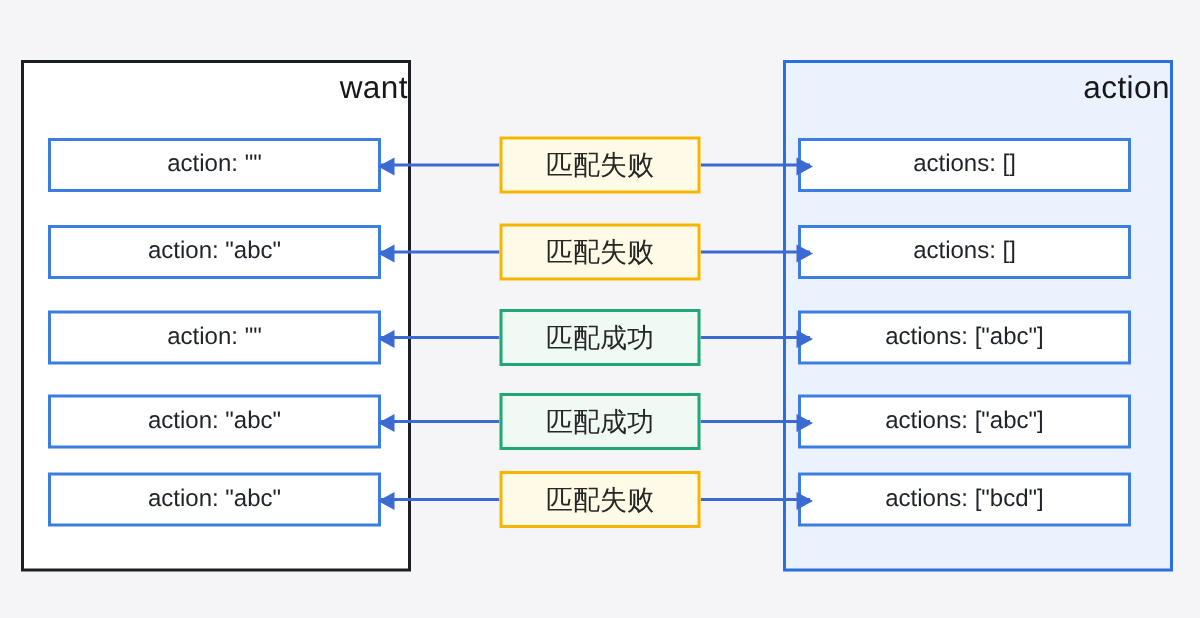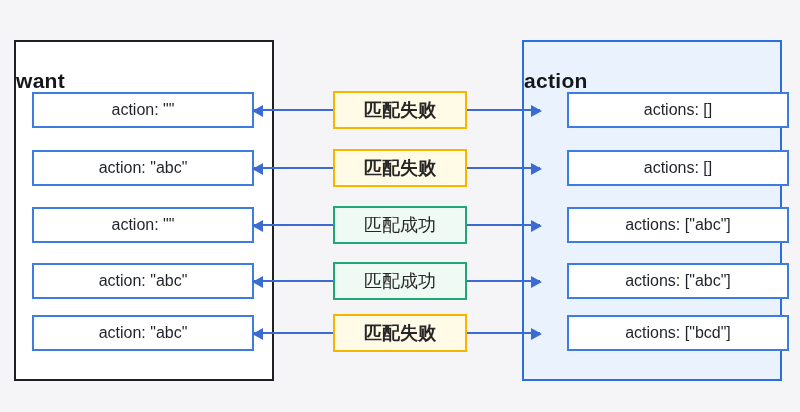--- a/index.html
+++ b/index.html
@@ -4,37 +4,37 @@
 <style>
   html,body{margin:0;padding:0;}
   .stage{
     position:relative;width:800px;height:412px;overflow:hidden;
     background:var(--page_bg,#f5f5f7);
     font-family:"Liberation Sans","DejaVu Sans",sans-serif;
   }
   .panel{position:absolute;top:40px;width:260px;height:341px;box-sizing:border-box;border:2px solid;z-index:1;}
   .panel.left{left:14px;background:#ffffff;border-color:var(--panel_left_border,#1c1f23);}
   .panel.right{left:522px;background:var(--panel_right_bg,#eaf3fd);border-color:var(--panel_right_border,#2a6fe0);}
-  .panel-title{position:absolute;top:27px;left:0;width:100%;text-align:left;
-    font-size:21px;font-weight:700;color:var(--title_text,#15171a);letter-spacing:.3px;}
+  .panel-title{position:absolute;top:5px;left:0;width:100%;text-align:right;
+    font-size:21px;font-weight:400;color:var(--title_text,#15171a);letter-spacing:.3px;}
   .node{
     position:absolute;width:222px;height:36px;box-sizing:border-box;z-index:2;
     border:2px solid var(--item_border,#3b7de0);background:#ffffff;
     display:flex;align-items:center;justify-content:center;
     font-size:16px;color:var(--node_text,#1f2329);white-space:pre;
   }
   .node.want{left:32px;}
-  .node.skill{left:567px;text-align:center;}
+  .node.skill{left:532px;text-align:center;}
   .r0{top:92px}.r1{top:150px}.r2{top:207px}.r3{top:263px}.r4{top:315px}
   .badge{
     position:absolute;left:333px;width:134px;height:38px;box-sizing:border-box;z-index:4;
     border:2px solid;display:flex;align-items:center;justify-content:center;
     font-size:18px;color:var(--badge_text,#262626);transform:translateY(-1px);
   }
-  .badge.fail{background:var(--fail_bg,#fffbe6);border-color:var(--fail_border,#f7b500);font-weight:bold;}
+  .badge.fail{background:var(--fail_bg,#fffbe6);border-color:var(--fail_border,#f7b500);}
   .badge.success{background:var(--success_bg,#f0faf4);border-color:var(--success_border,#21a675);}
   .arrow{position:absolute;height:0;border-top:2px solid var(--arrow,#3b6bd2);z-index:3;}
   .arrow.to-left{left:254px;width:79px;}
   .arrow.to-right{left:467px;width:73px;}
   .ar0{top:109px}.ar1{top:167px}.ar2{top:224px}.ar3{top:280px}.ar4{top:332px}
   .arrow.to-left::before{
     content:"";position:absolute;left:-2px;top:-6px;width:0;height:0;
     border:6px solid transparent;border-left:none;border-right:11px solid var(--arrow,#3b6bd2);
   }
   .arrow.to-right::after{

